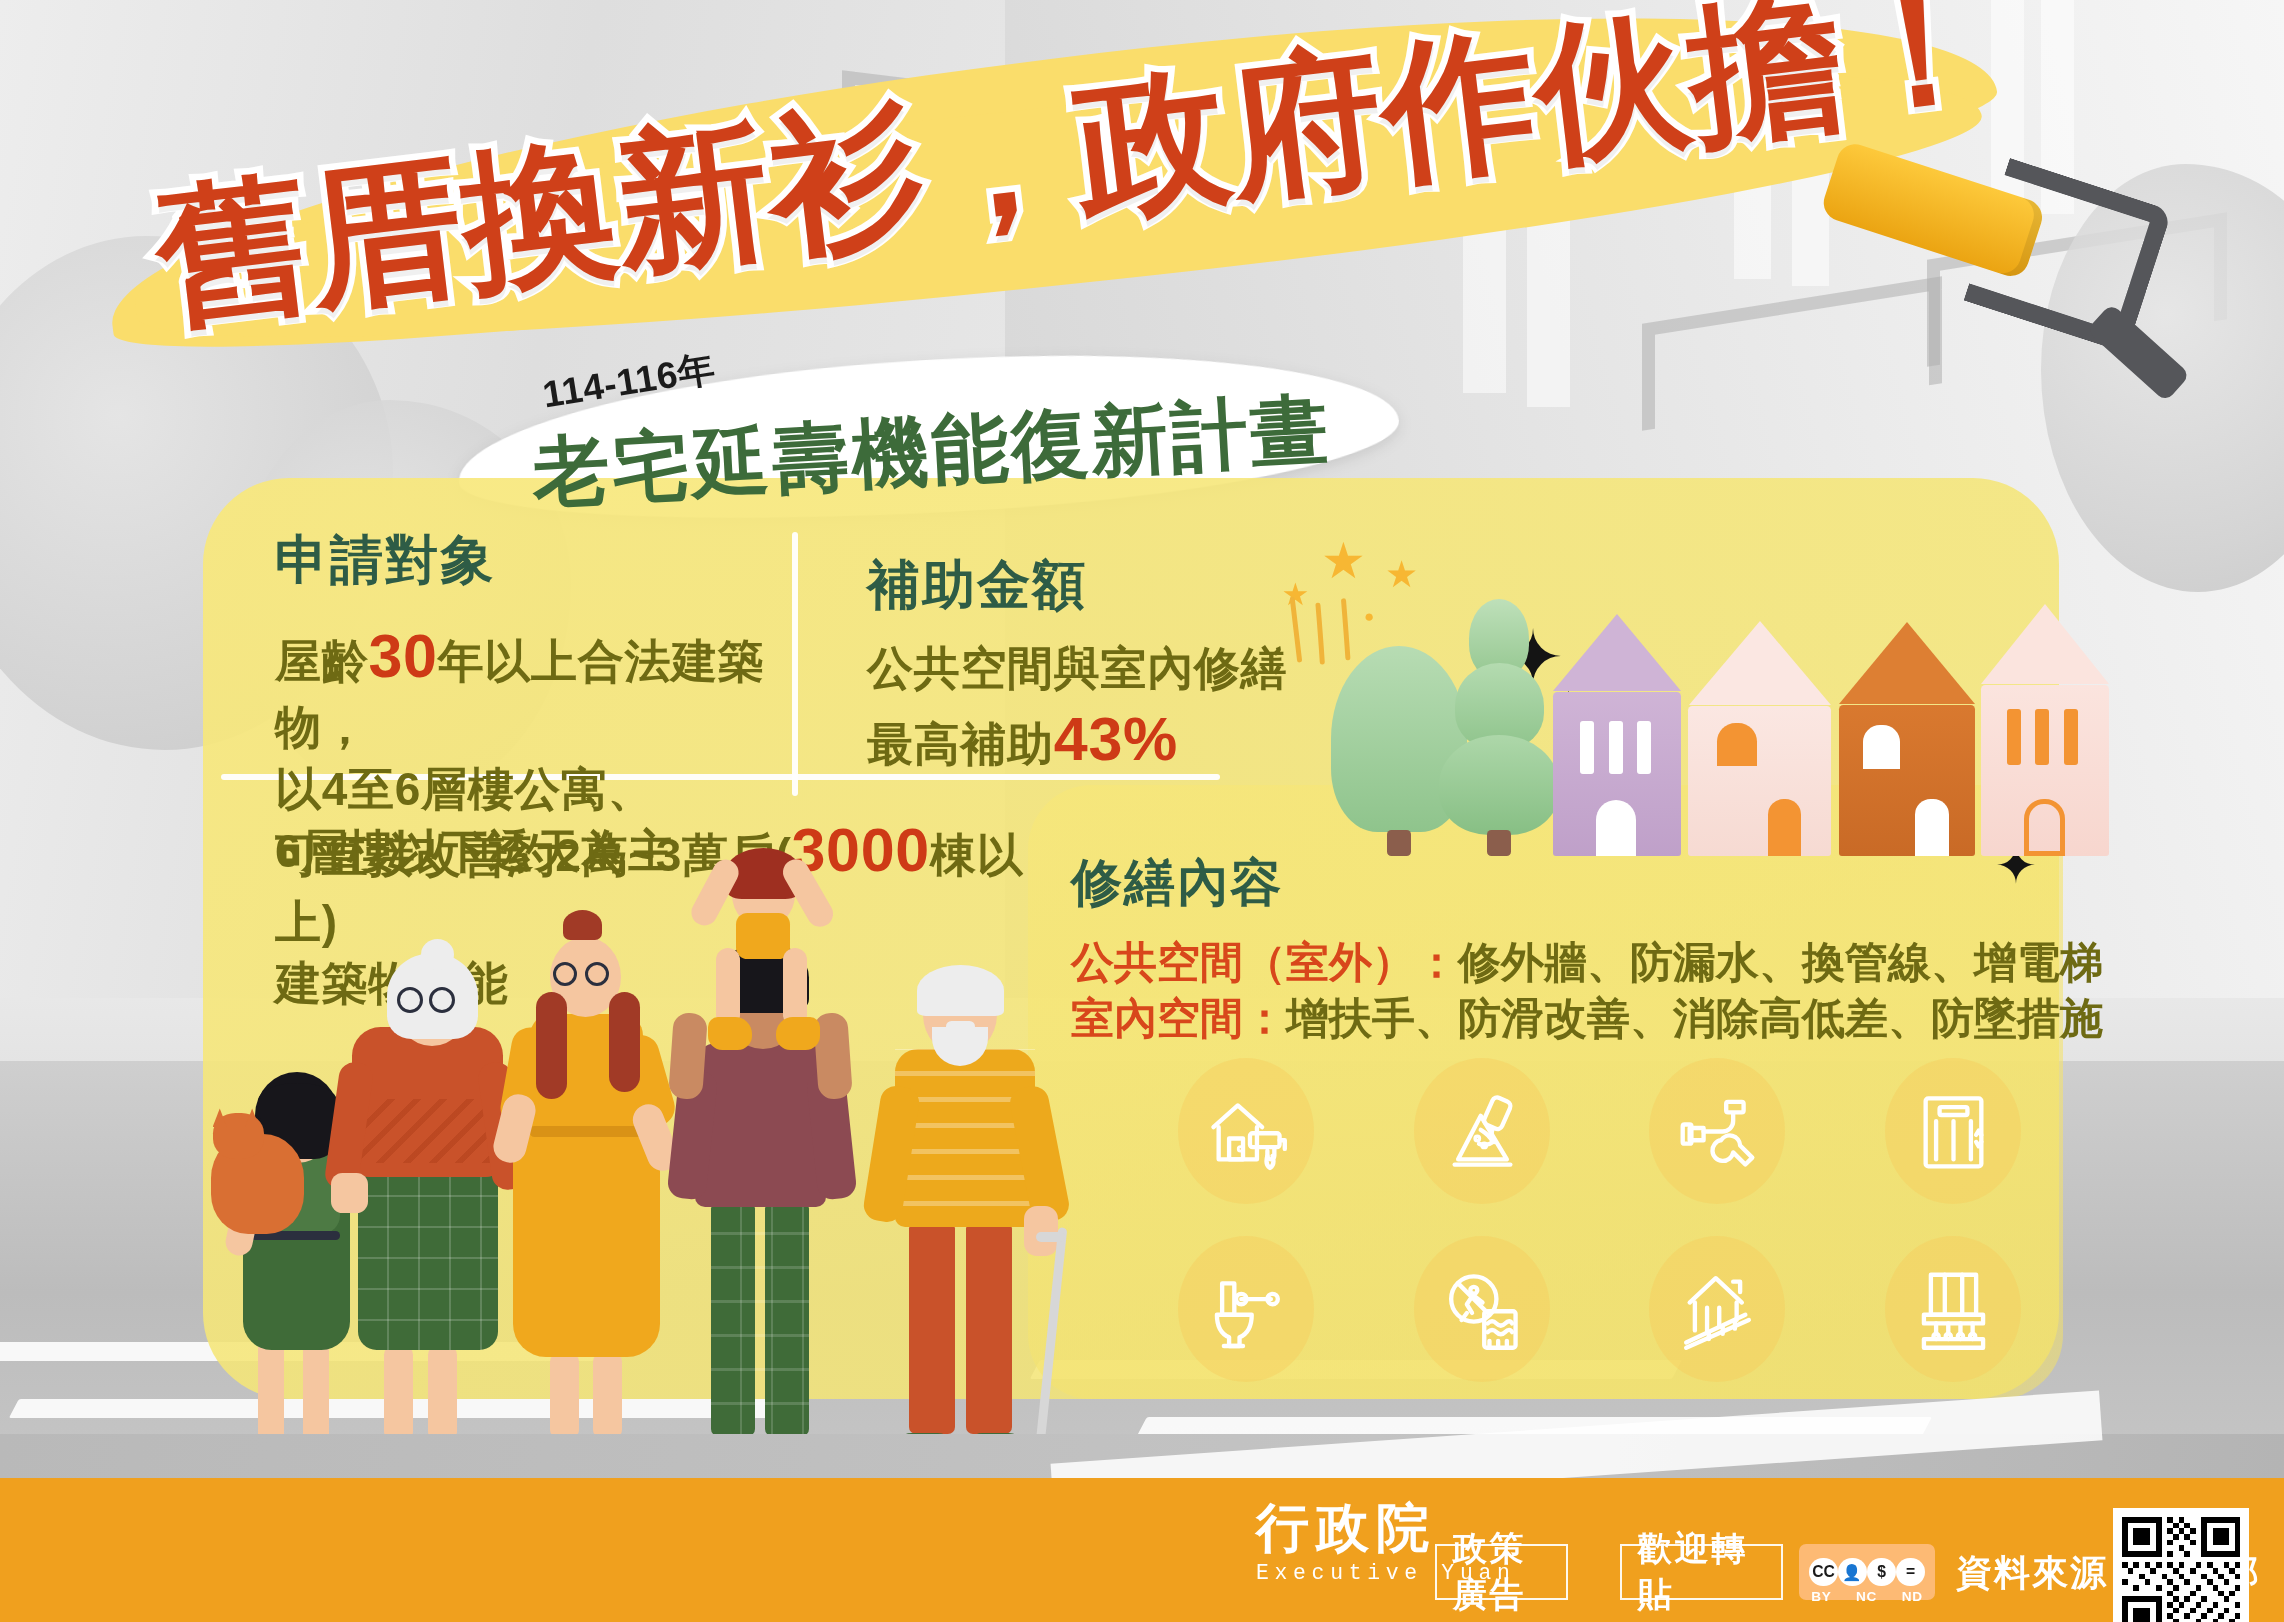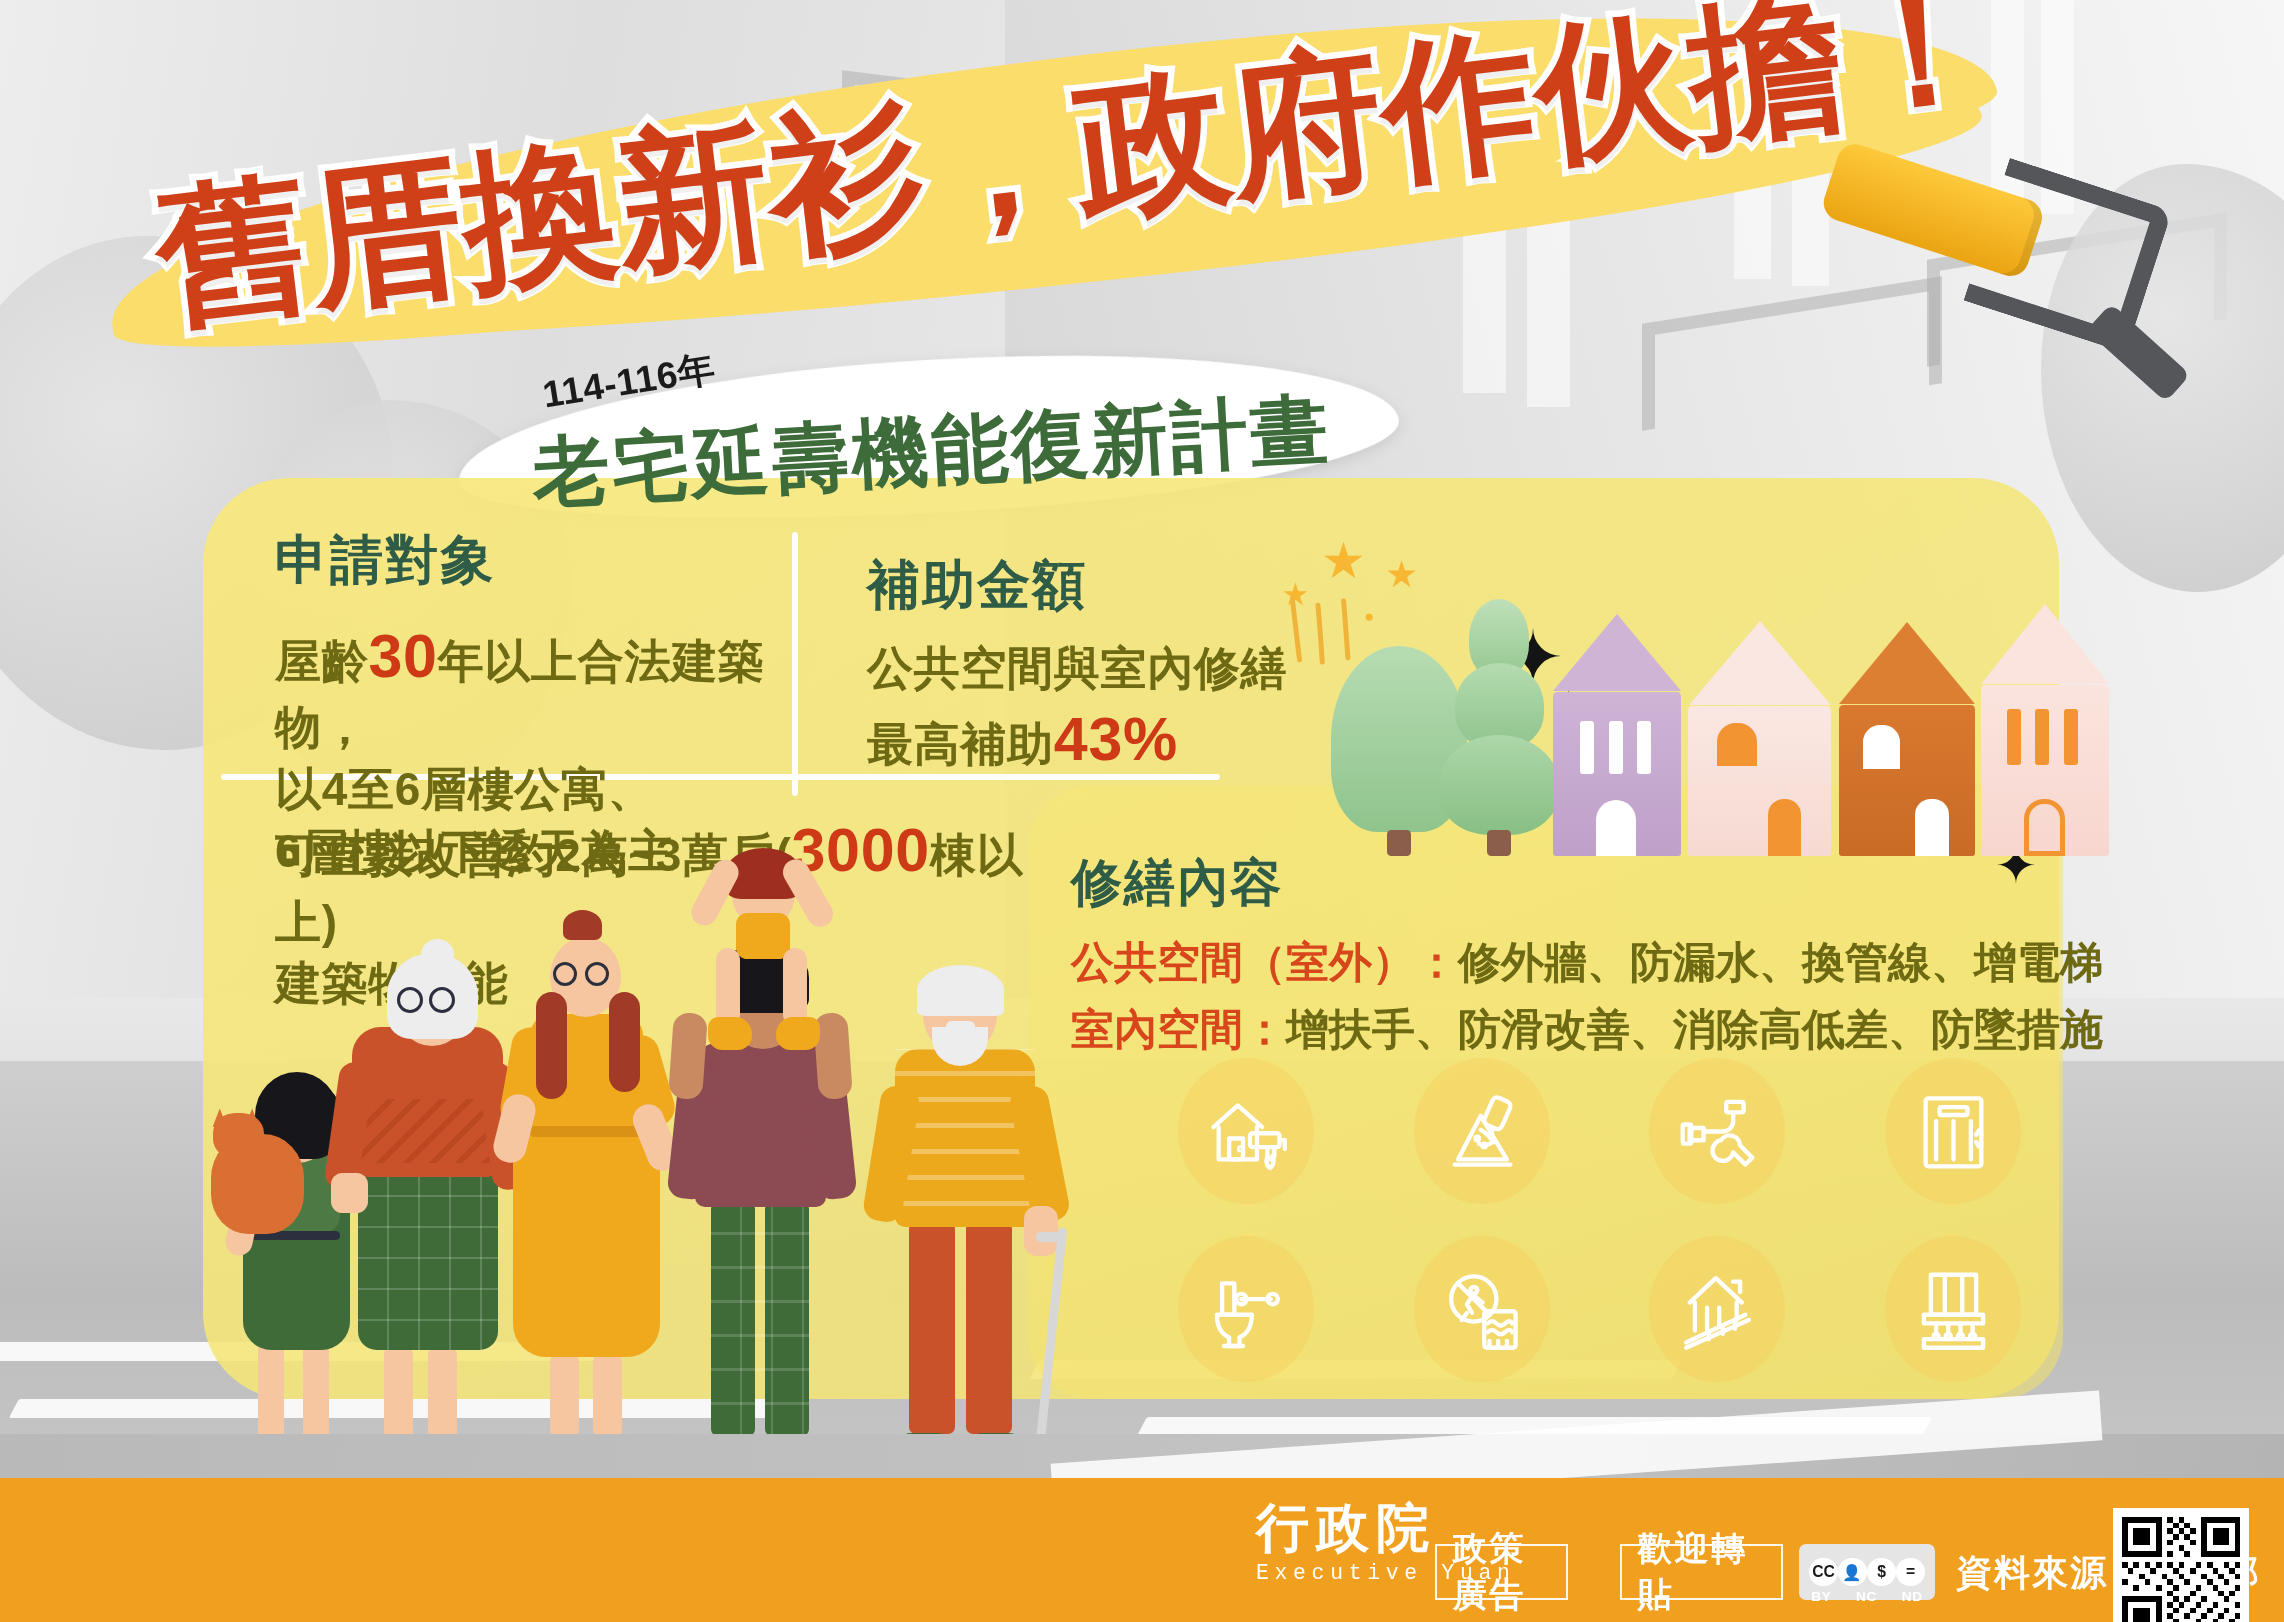--- a/index.html
+++ b/index.html
@@ -162,21 +162,21 @@
                 width:46%; height:50px; background:#fff; transform:rotate(-4deg); opacity:.85; }
   .logo { position:absolute; left:1256px; top:23px; color:#fff; }
   .logo .cn { font-size:53px; font-weight:bold; letter-spacing:7.1px; line-height:1; }
   .logo .en { font-size:21.4px; letter-spacing:5.7px; margin-top:7.1px;font-family:Liberation Mono, monospace; }
   .fbox { position:absolute; top:66px; height:56px; border:2.1px solid rgba(255,255,255,.92);
           color:#fff; font-size:34px; font-weight:bold; letter-spacing:2.9px;
           display:flex; align-items:center; justify-content:center; padding:0 15.7px; }
   #fbox1 { left:1435px; width:133px; }
   #fbox2 { left:1620px; width:163px; }
   .cc { position:absolute; left:1799px; top:66px; width:136px; height:56px;
-        background:#e5e5e5; border-radius:7.1px; display:flex; align-items:center;
+        background:#fdba74; border-radius:7.1px; display:flex; align-items:center;
         justify-content:space-around; padding:0 10px; }
   .cc .rnd { width:28.6px; height:28.6px; border-radius:50%; background:#fff;
              color:#1a1a1a; font-size:15.7px; font-weight:bold;
              display:flex; align-items:center; justify-content:center; }
   .cc-labels { position:absolute; left:1799px; top:111px; width:136px; color:#fff;
                font-size:13.6px; font-weight:bold; display:flex;
                justify-content:space-around; letter-spacing:0.7px; }
   .src { position:absolute; left:1956px; top:71px; color:#fff;
          font-size:36px; font-weight:bold; letter-spacing:2.1px; }
   .qr { position:absolute; left:2113px; top:30px; width:136px; height:136px;
@@ -310,21 +310,21 @@
       <span class="t-dark">可直接改善約2萬~3萬戶(</span><span class="t-red big">3000</span><span class="t-dark">棟以上)</span>
     </p>
     <p><span class="t-dark">建築物機能</span></p>
   </div>
 
   <div class="blk" id="b-scope">
     <h3 class="h-green">修繕內容</h3>
     <div class="scope-line">
       <span class="lbl">公共空間（室外）：</span><span class="val">修外牆、防漏水、換管線、增電梯</span>
     </div>
-    <div class="scope-line" style="margin-top:11px;text-align:center;">
+    <div class="scope-line" style="margin-top:0;text-align:center;">
       <span class="lbl">室內空間：</span><span class="val">增扶手、防滑改善、消除高低差、防墜措施</span>
     </div>
   </div>
 
   <div class="icon-grid">
 
     <div class="icon-cell" style="left:0;top:0;">
       <div class="disc"></div>
       <svg viewBox="0 0 100 100">
         <path d="M12 45 L40 20 L68 45"></path>

